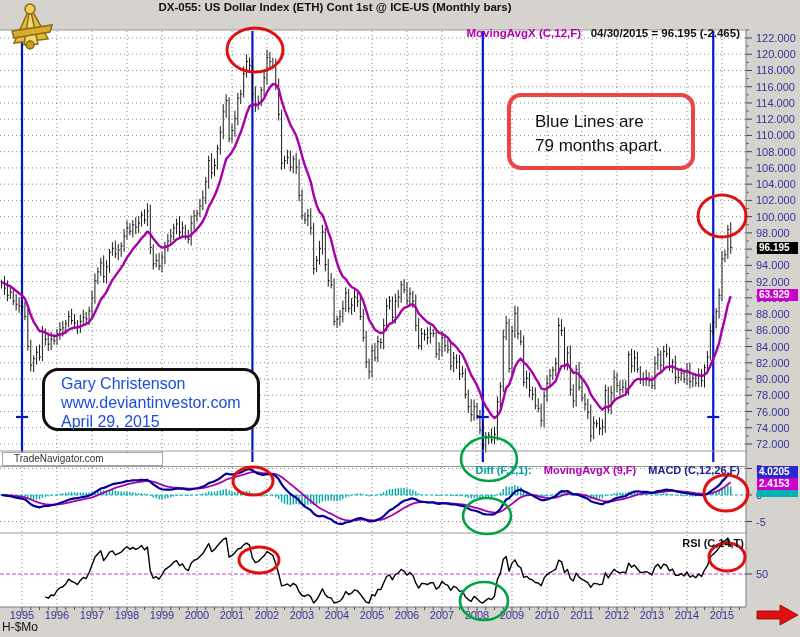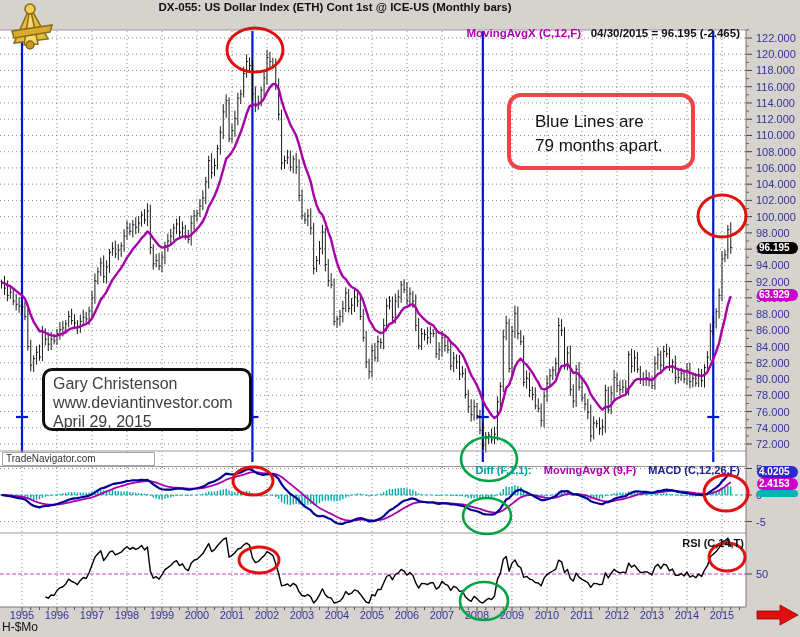--- a/index.html
+++ b/index.html
@@ -7,26 +7,26 @@
   #app{position:relative;width:800px;height:637px;overflow:hidden;}
   #chart-svg{position:absolute;left:0;top:0;z-index:1;}
   .ovl{position:absolute;z-index:2;}
   .title-line{left:0;top:1px;width:670px;text-align:center;font-size:11.5px;font-weight:bold;color:#111;}
   .copy-line{left:0;top:14px;width:670px;text-align:center;font-size:11.5px;color:#222;}
   .ind-header{left:300px;top:27px;width:440px;text-align:right;font-size:11.5px;font-weight:bold;color:#111;white-space:nowrap;}
   .magenta{color:#b000b0;}
   .cyan{color:#009e9e;}
   .navy{color:#20208e;}
   .note-box{left:507px;top:93px;width:146px;height:46px;border:4px solid #ef4444;border-radius:14px;padding:13px 10px 10px 24px;font-size:17px;line-height:24px;color:#111;background:transparent;}
-  .credit-box{left:42px;top:368px;width:196px;height:54px;border:3px solid #101010;border-radius:10px;background:#fff;padding:3px 0 0 8px;font-size:16px;line-height:19px;color:#404040;}
-  .watermark{left:2px;top:452px;width:148px;height:12px;border:1px solid #a8a8a8;background:#fff;font-size:10px;line-height:12px;color:#333;padding-left:3px;}
+  .credit-box{left:42px;top:368px;width:196px;height:54px;border:3px solid #101010;border-radius:16px;background:#fff;padding:3px 0 0 16px;font-size:16px;line-height:19px;color:#1d4ed8;}
+  .watermark{left:2px;top:452px;width:148px;height:12px;border:1px solid #a8a8a8;background:#fff;font-size:10px;line-height:12px;color:#333;padding-left:11px;}
   .macd-labels{left:400px;top:464px;width:340px;text-align:right;font-size:11px;font-weight:bold;white-space:nowrap;}
   .macd-labels span{margin-left:9px;}
   .rsi-label{left:580px;top:537px;width:164px;text-align:right;font-size:11px;font-weight:bold;color:#111;padding-right:1px;}
-  .tag{left:757px;width:39px;height:12px;font-size:10px;font-weight:bold;color:#fff;line-height:12px;padding-left:2px;border-radius:6px;}
+  .tag{left:757px;width:39px;height:12px;font-size:10px;font-weight:bold;color:#fff;line-height:12px;padding-left:2px;}
   .tag-close{top:242px;background:#000;}
   .tag-ma{top:289px;background:#cc00cc;}
   .tag-macd{top:466px;background:#2a2acc;}
   .tag-signal{top:478px;background:#cc00cc;}
   .tag-diff{top:490px;height:7px;background:#00b4b4;}
   .tag-rsi{top:541px;background:#000;margin-left:44px;}
   .hmo{left:2px;top:620px;font-size:12px;color:#111;}
   .logo{left:4px;top:1px;}
 </style>
 </head>

